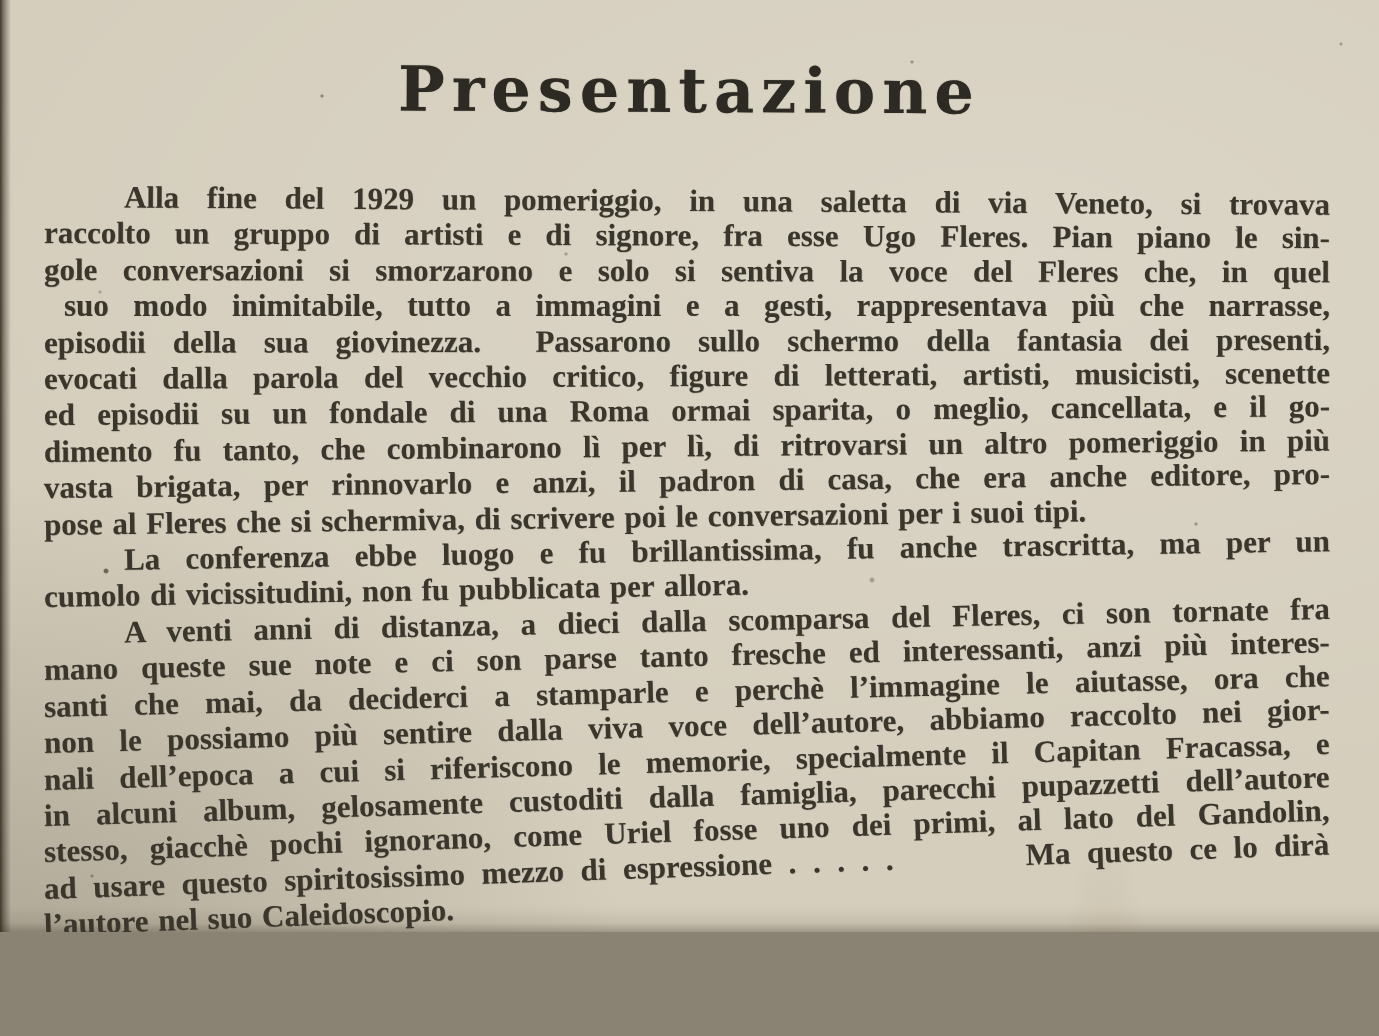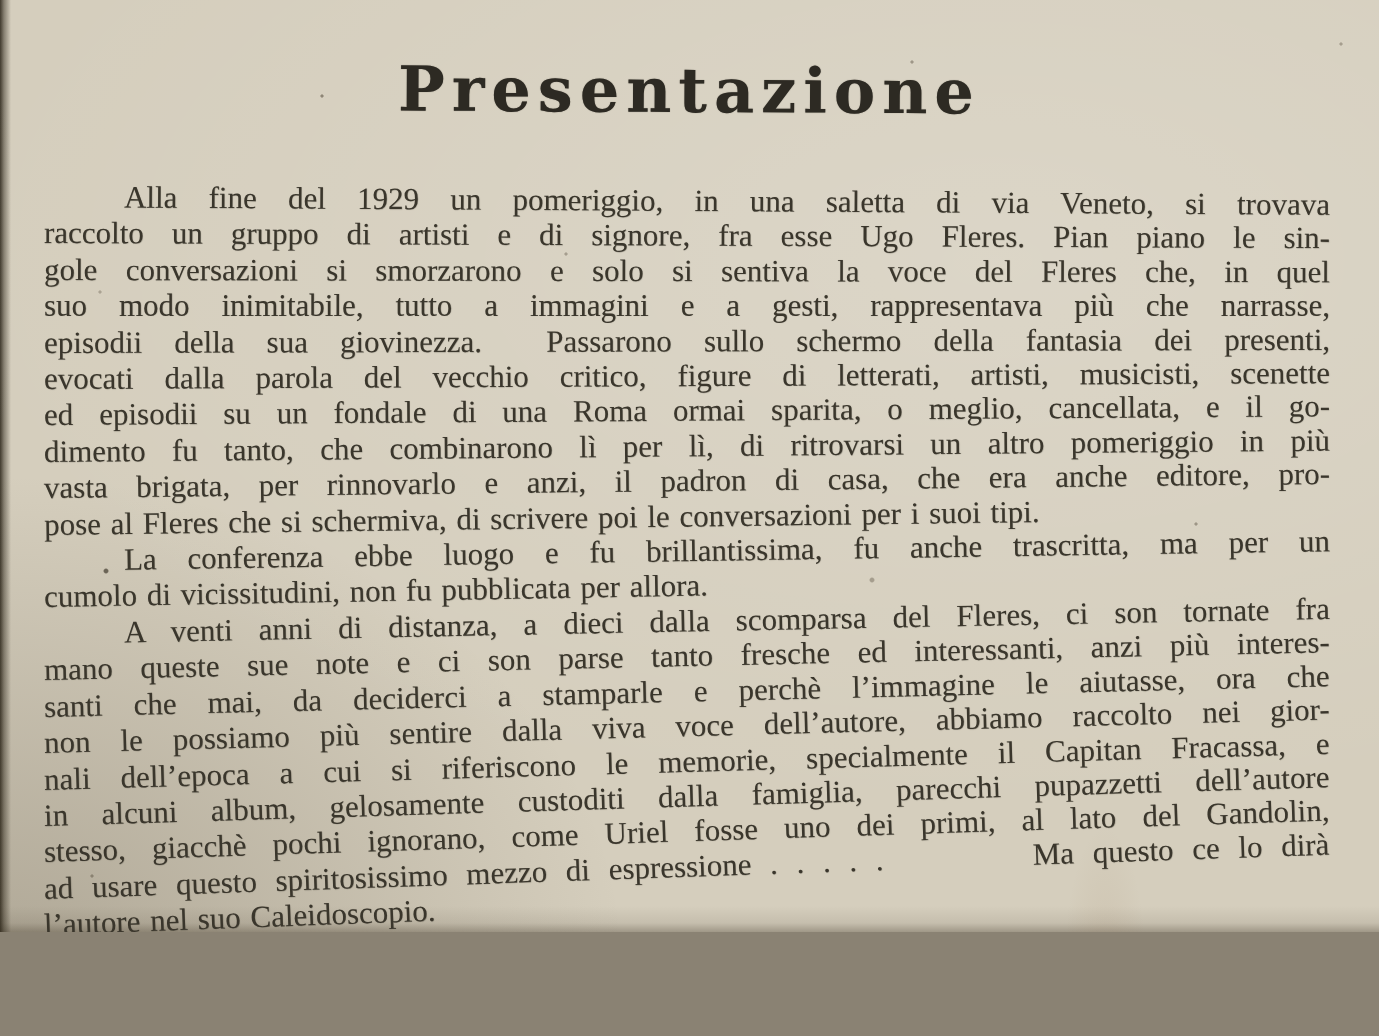--- a/index.html
+++ b/index.html
@@ -54,20 +54,21 @@
     letter-spacing: 7px;
     color: #2d2a23;
     transform: rotate(0.3deg);
     text-shadow: 0 0 1px rgba(45,42,35,.55);
   }
   .textblock {
     position: absolute;
     top: 179px;
     left: 44px;
     width: 1286px;
+    font-weight: bold;
   }
   .line {
     font-size: 31px;
     line-height: 36.4px;
     color: #3a362c;
     word-spacing: 2px;
     text-align: justify;
     text-align-last: justify;
     transform-origin: 0 50%;
     text-shadow: 0.4px 0.4px 0.7px rgba(58,54,44,.38);
@@ -81,21 +82,21 @@
 <body>
 
 <div class="page">
 
   <h1 class="title">Presentazione</h1>
 
   <div class="textblock">
     <div class="line indent just" style="transform: rotate(0.35deg);">Alla fine del 1929 un pomeriggio, in una saletta di via Veneto, si trovava</div>
     <div class="line just" style="transform: rotate(0.23deg);">raccolto un gruppo di artisti e di signore, fra esse Ugo Fleres. Pian piano le sin-</div>
     <div class="line just" style="transform: rotate(0.1deg);">gole conversazioni si smorzarono e solo si sentiva la voce del Fleres che, in quel</div>
-    <div class="line just" style="transform: rotate(-0.02deg);">suo modo inimitabile, tutto a immagini e a gesti, rappresentava più che narrasse,</div>
+    <div class="line just" style="transform: rotate(-0.02deg); margin-left: 20px;">suo modo inimitabile, tutto a immagini e a gesti, rappresentava più che narrasse,</div>
     <div class="line just" style="transform: rotate(-0.14deg);">episodii della sua giovinezza.&nbsp; Passarono sullo schermo della fantasia dei presenti,</div>
     <div class="line just" style="transform: rotate(-0.26deg);">evocati dalla parola del vecchio critico, figure di letterati, artisti, musicisti, scenette</div>
     <div class="line just" style="transform: rotate(-0.39deg);">ed episodii su un fondale di una Roma ormai sparita, o meglio, cancellata, e il go-</div>
     <div class="line just" style="transform: rotate(-0.51deg);">dimento fu tanto, che combinarono lì per lì, di ritrovarsi un altro pomeriggio in più</div>
     <div class="line just" style="transform: rotate(-0.63deg);">vasta brigata, per rinnovarlo e anzi, il padron di casa, che era anche editore, pro-</div>
     <div class="line plain" style="transform: rotate(-0.75deg);">pose al Fleres che si schermiva, di scrivere poi le conversazioni per i suoi tipi.</div>
     <div class="line indent just" style="transform: rotate(-0.88deg);">La conferenza ebbe luogo e fu brillantissima, fu anche trascritta, ma per un</div>
     <div class="line plain" style="transform: rotate(-1deg);">cumolo di vicissitudini, non fu pubblicata per allora.</div>
     <div class="line indent just" style="transform: rotate(-1.12deg);">A venti anni di distanza, a dieci dalla scomparsa del Fleres, ci son tornate fra</div>
     <div class="line just" style="transform: rotate(-1.24deg);">mano queste sue note e ci son parse tanto fresche ed interessanti, anzi più interes-</div>

